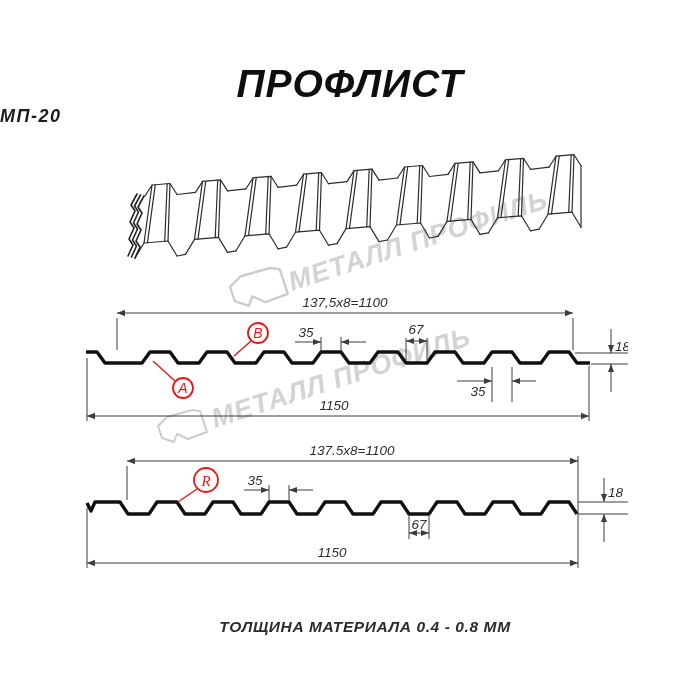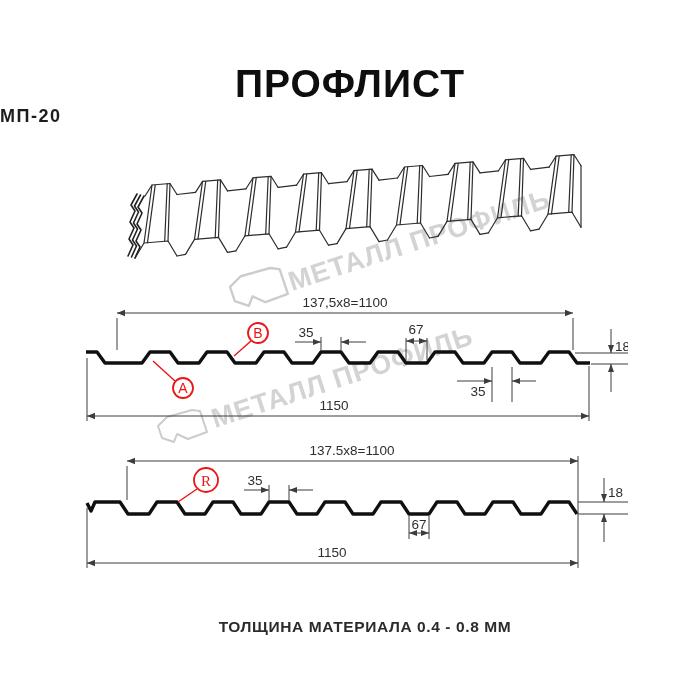--- a/index.html
+++ b/index.html
@@ -1,17 +1,17 @@
 <!DOCTYPE html>
 <html><head>
 <meta charset="utf-8">
 <style>
   html,body{margin:0;padding:0;background:#ffffff;}
   .page{position:relative;width:628px;height:700px;background:#fff;overflow:hidden;
-        font-family:"Liberation Sans",sans-serif;}
+        font-family:"Liberation Sans",sans-serif;font-style:italic;}
   .title{position:absolute;top:62px;left:0;width:700px;text-align:center;margin:0;
          font-size:39px;font-weight:800;letter-spacing:1px;color:#0e0e0e;}
   .subtitle{position:absolute;top:106px;left:0;width:700px;text-align:left;
             font-size:18px;font-weight:600;letter-spacing:1.5px;color:#1c1c1c;}
   .footer{position:absolute;top:618px;left:0;width:700px;text-align:center;
           font-size:15.5px;font-weight:600;letter-spacing:.6px;color:#2b2b2b;margin-left:15px;}
   svg.diagram{position:absolute;left:0;top:0;}
   
   .sheet3d{stroke:#2d2d2d;stroke-width:1.2;fill:none;stroke-linejoin:round;stroke-linecap:round;}
   .edge3d{stroke:#222;stroke-width:1.6;fill:none;stroke-linejoin:round;}

